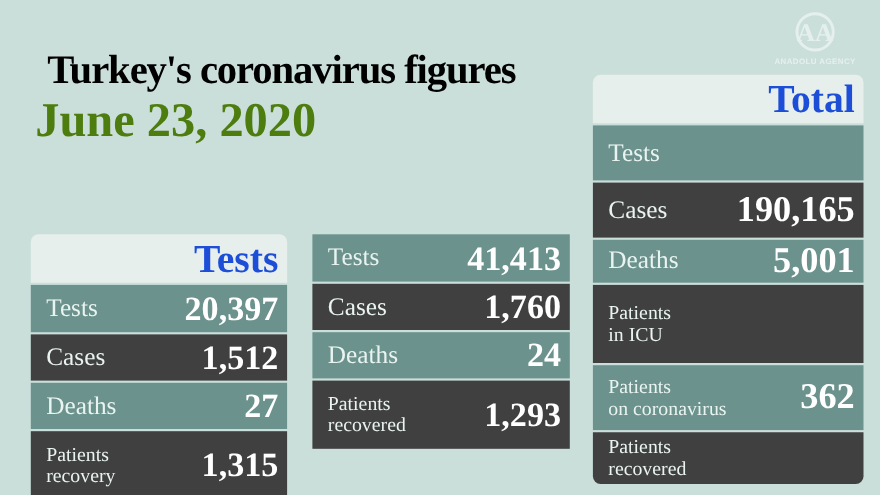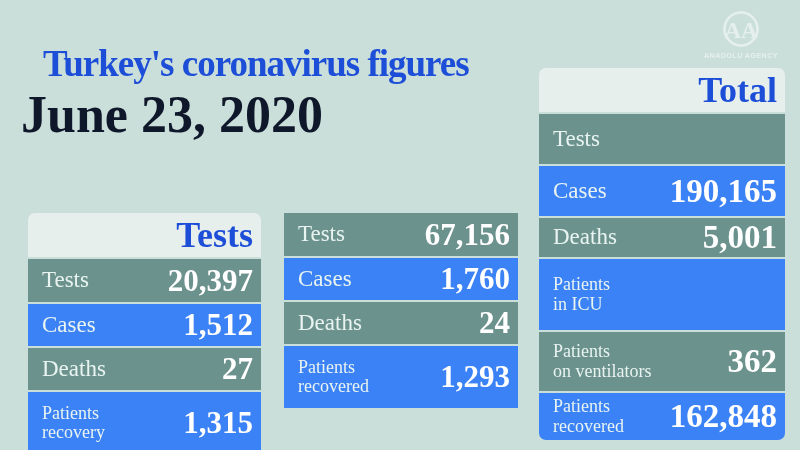--- a/index.html
+++ b/index.html
@@ -7,26 +7,26 @@
     width: 800px; height: 450px;
     overflow: hidden;
     font-family: "Liberation Serif", "DejaVu Serif", serif;
     background: #cbdfda;
   }
   .stage { position: relative; width: 800px; height: 450px; background: #cbdfda; }
 
   .title {
     position: absolute; left: 43px; top: 44px;
     font-size: 37px; font-weight: bold; letter-spacing: -1px;
-    color: #1d4ed8; line-height: 1.1; white-space: nowrap; text-align: right;
+    color: #000000; line-height: 1.1; white-space: nowrap; text-align: right;
   }
   .date {
-    position: absolute; left: 21px; top: 86px;
-    font-size: 52px; font-weight: bold; letter-spacing: 0;
-    color: #0f172a; line-height: 1.1; white-space: nowrap;
+    position: absolute; left: 32px; top: 86px;
+    font-size: 44px; font-weight: bold; letter-spacing: 0;
+    color: #4d7c0f; line-height: 1.1; white-space: nowrap;
   }
 
   .logo { position: absolute; left: 703px; top: 6px; width: 76px; }
 
   .col { position: absolute; }
   #col-today     { left: 28px;  top: 213px; width: 233px; }
   #col-yesterday { left: 284px; top: 213px; width: 234px; }
   #col-total     { left: 539px; top: 68px;  width: 246px; }
 
   .col-header {
@@ -37,21 +37,21 @@
     padding-right: 8px; box-sizing: border-box;
     color: #1d4ed8; font-size: 36px; font-weight: bold;
   }
 
   .row {
     display: flex; align-items: center;
     margin-bottom: 2px;
     padding: 0 8px 0 14px; box-sizing: border-box;
   }
   .row.gray { background: #6b928d; }
-  .row.teal { background: #3b82f6; }
+  .row.teal { background: #404040; }
   .row.last-round { border-radius: 0 0 7px 7px; }
 
   .lbl { color: #e9f4f1; font-size: 23px; line-height: 1.06; }
   .lbl .l2 { display: block; }
   .r2 .lbl { font-size: 18px; }
 
   .val {
     margin-left: auto; color: #ffffff; font-weight: bold;
     white-space: nowrap; font-size: 31px;
   }
@@ -91,21 +91,21 @@
     </div>
     <div class="row teal r2" style="height:62px">
       <span class="lbl"><span>Patients</span><span class="l2">recovery</span></span>
       <span class="val">1,315</span>
     </div>
   </div>
 
   <div class="col" id="col-yesterday">
     <div class="row gray" style="height:43px">
       <span class="lbl"><span>Tests</span><span class="l2"></span></span>
-      <span class="val">67,156</span>
+      <span class="val">41,413</span>
     </div>
     <div class="row teal" style="height:42px">
       <span class="lbl"><span>Cases</span><span class="l2"></span></span>
       <span class="val">1,760</span>
     </div>
     <div class="row gray" style="height:42px">
       <span class="lbl"><span>Deaths</span><span class="l2"></span></span>
       <span class="val">24</span>
     </div>
     <div class="row teal r2" style="height:62px">
@@ -124,22 +124,21 @@
       <span class="val">190,165</span>
     </div>
     <div class="row gray" style="height:39px">
       <span class="lbl"><span>Deaths</span><span class="l2"></span></span>
       <span class="val">5,001</span>
     </div>
     <div class="row teal r2" style="height:71px">
       <span class="lbl"><span>Patients</span><span class="l2">in ICU</span></span>
     </div>
     <div class="row gray r2" style="height:59px">
-      <span class="lbl"><span>Patients</span><span class="l2">on ventilators</span></span>
+      <span class="lbl"><span>Patients</span><span class="l2">on coronavirus</span></span>
       <span class="val">362</span>
     </div>
     <div class="row teal r2 last-round" style="height:47px">
       <span class="lbl"><span>Patients</span><span class="l2">recovered</span></span>
-      <span class="val">162,848</span>
     </div>
   </div>
 
 </div>
 
 </body></html>

